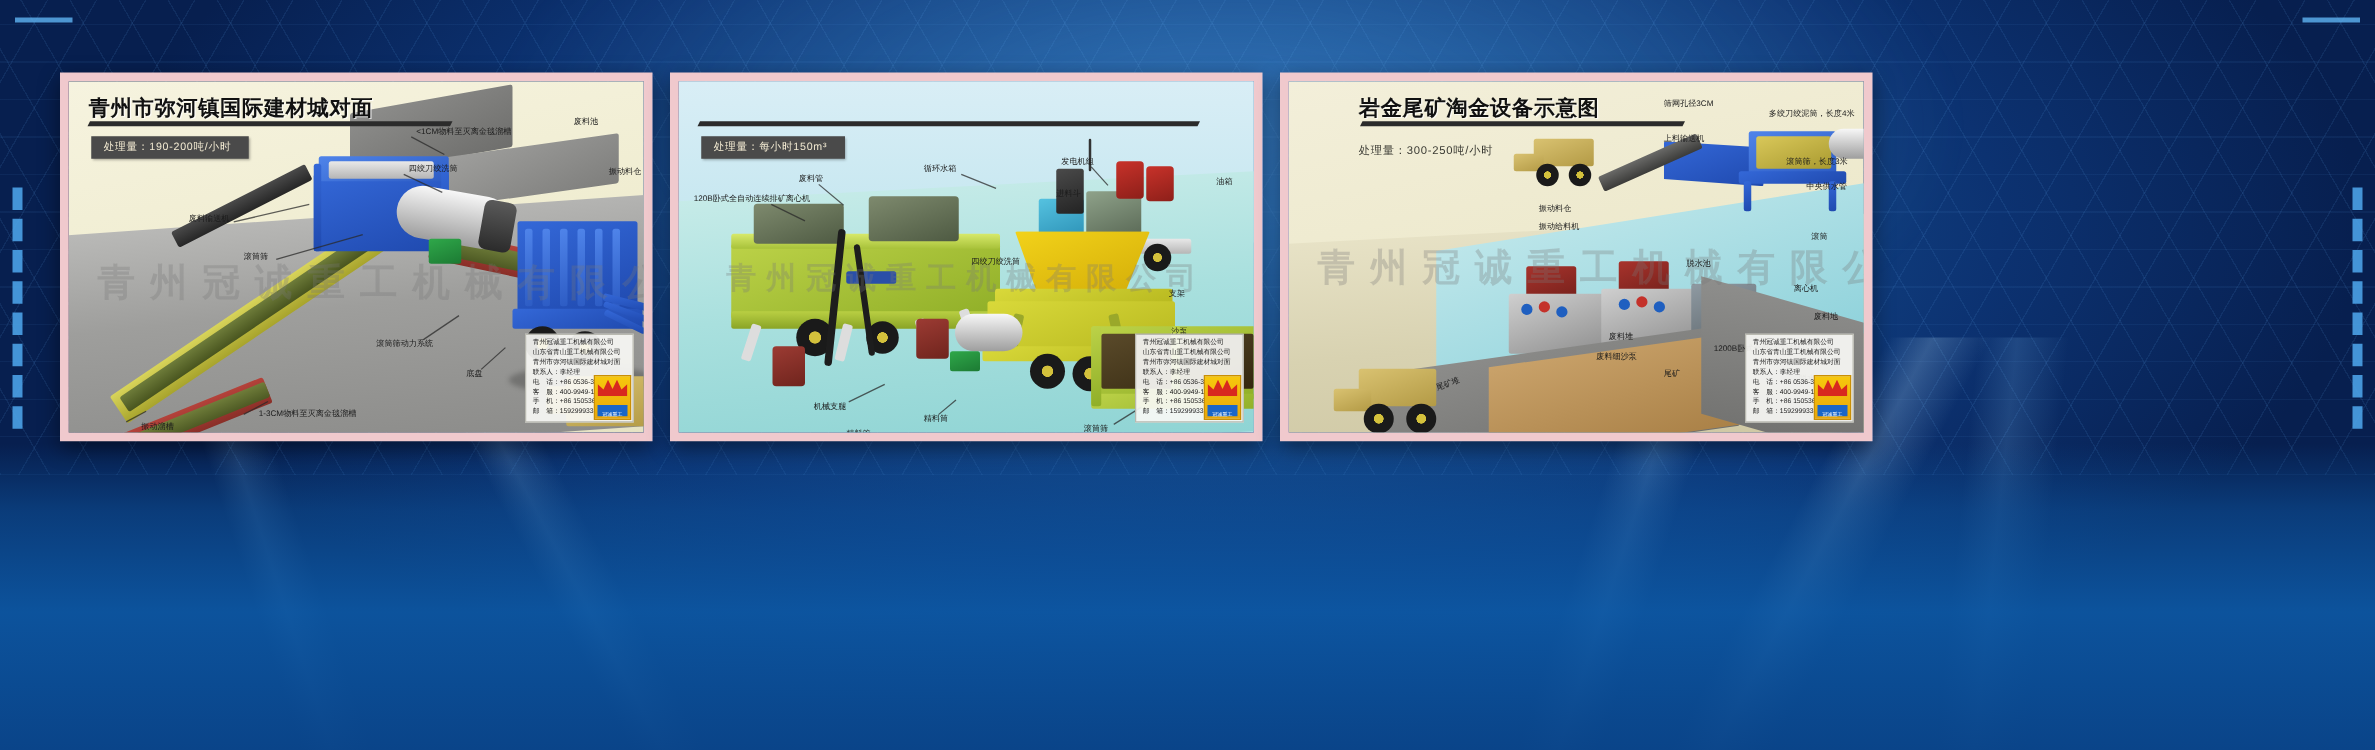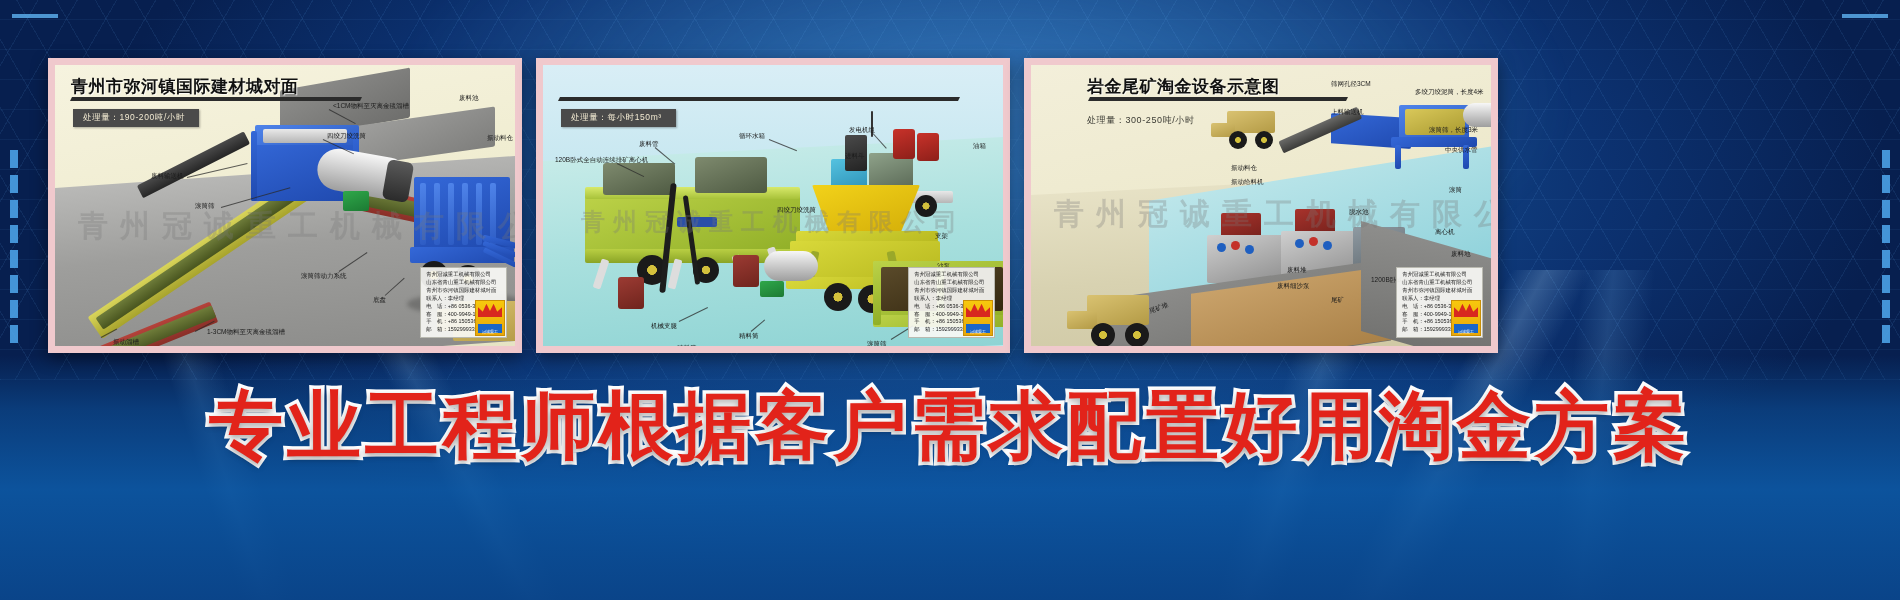--- a/index.html
+++ b/index.html
@@ -513,15 +513,14 @@
         <div class="crest">
           <div class="c-top"></div>
             <div class="c-bot"></div>
           <div class="c-txt">冠诚重工</div>
         </div>
       </div>
     </div>
 
   </div>
 
-  <div class="headline">专业工程师根据客户需求配置好用淘金方案</div>
 
 </div>
 
 </body></html>

